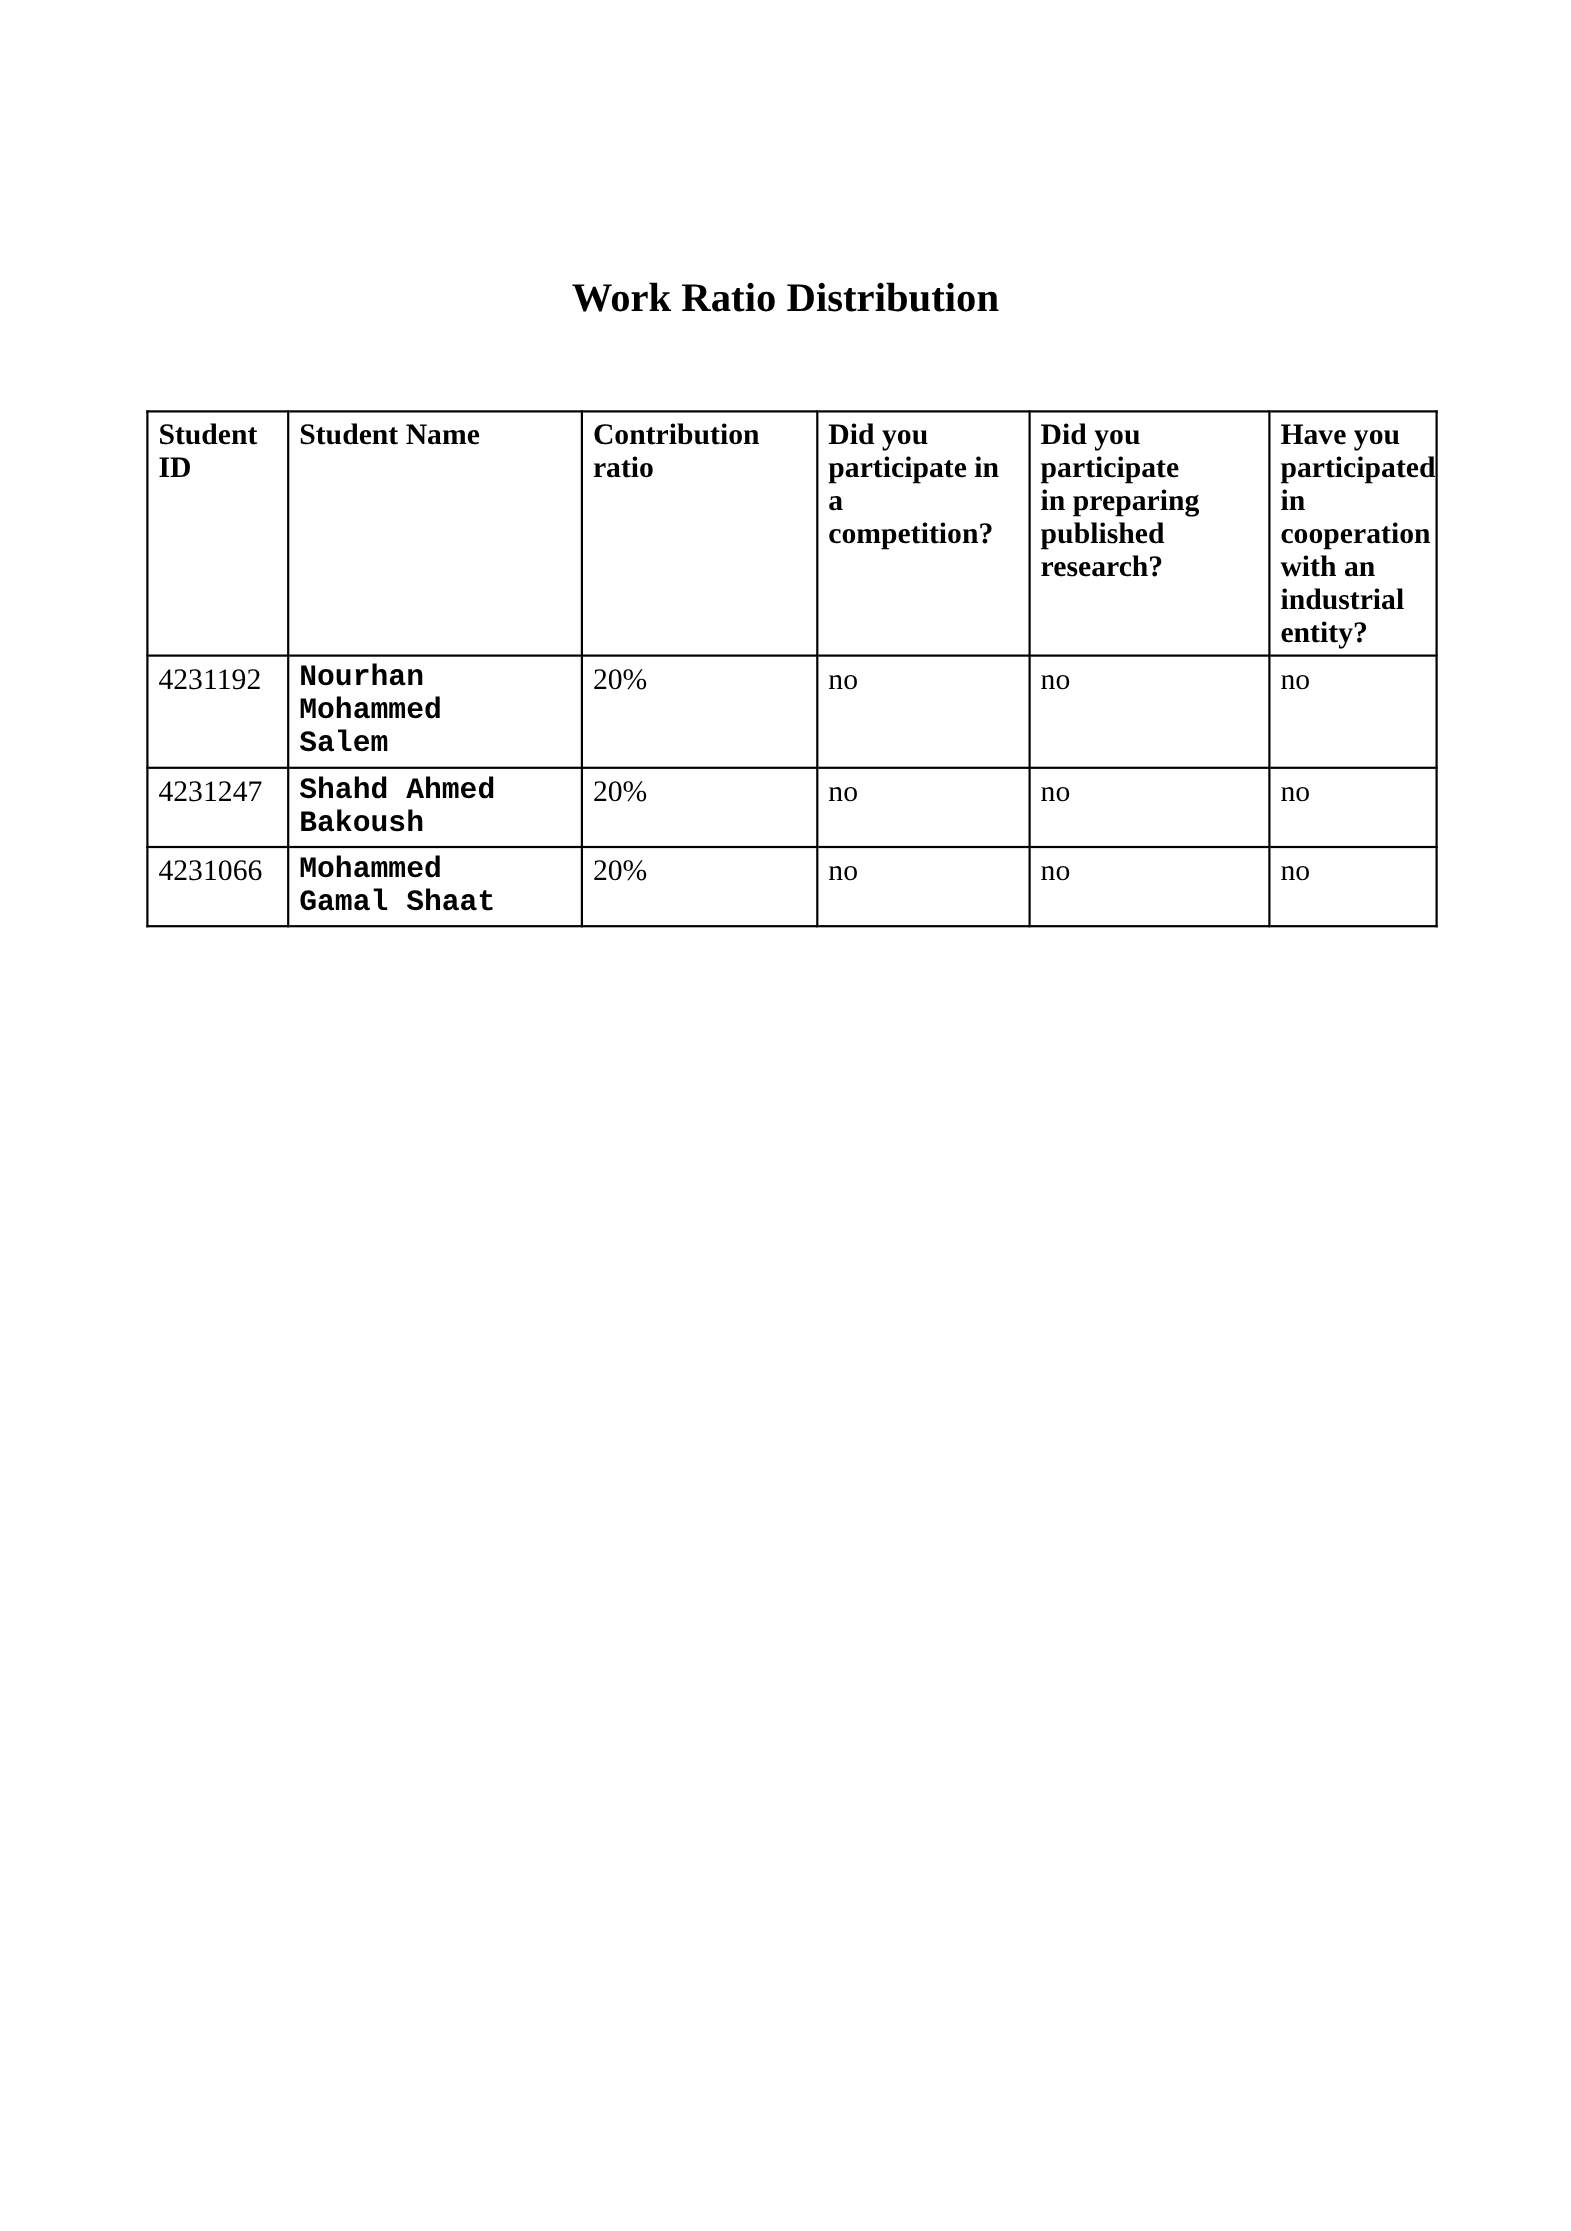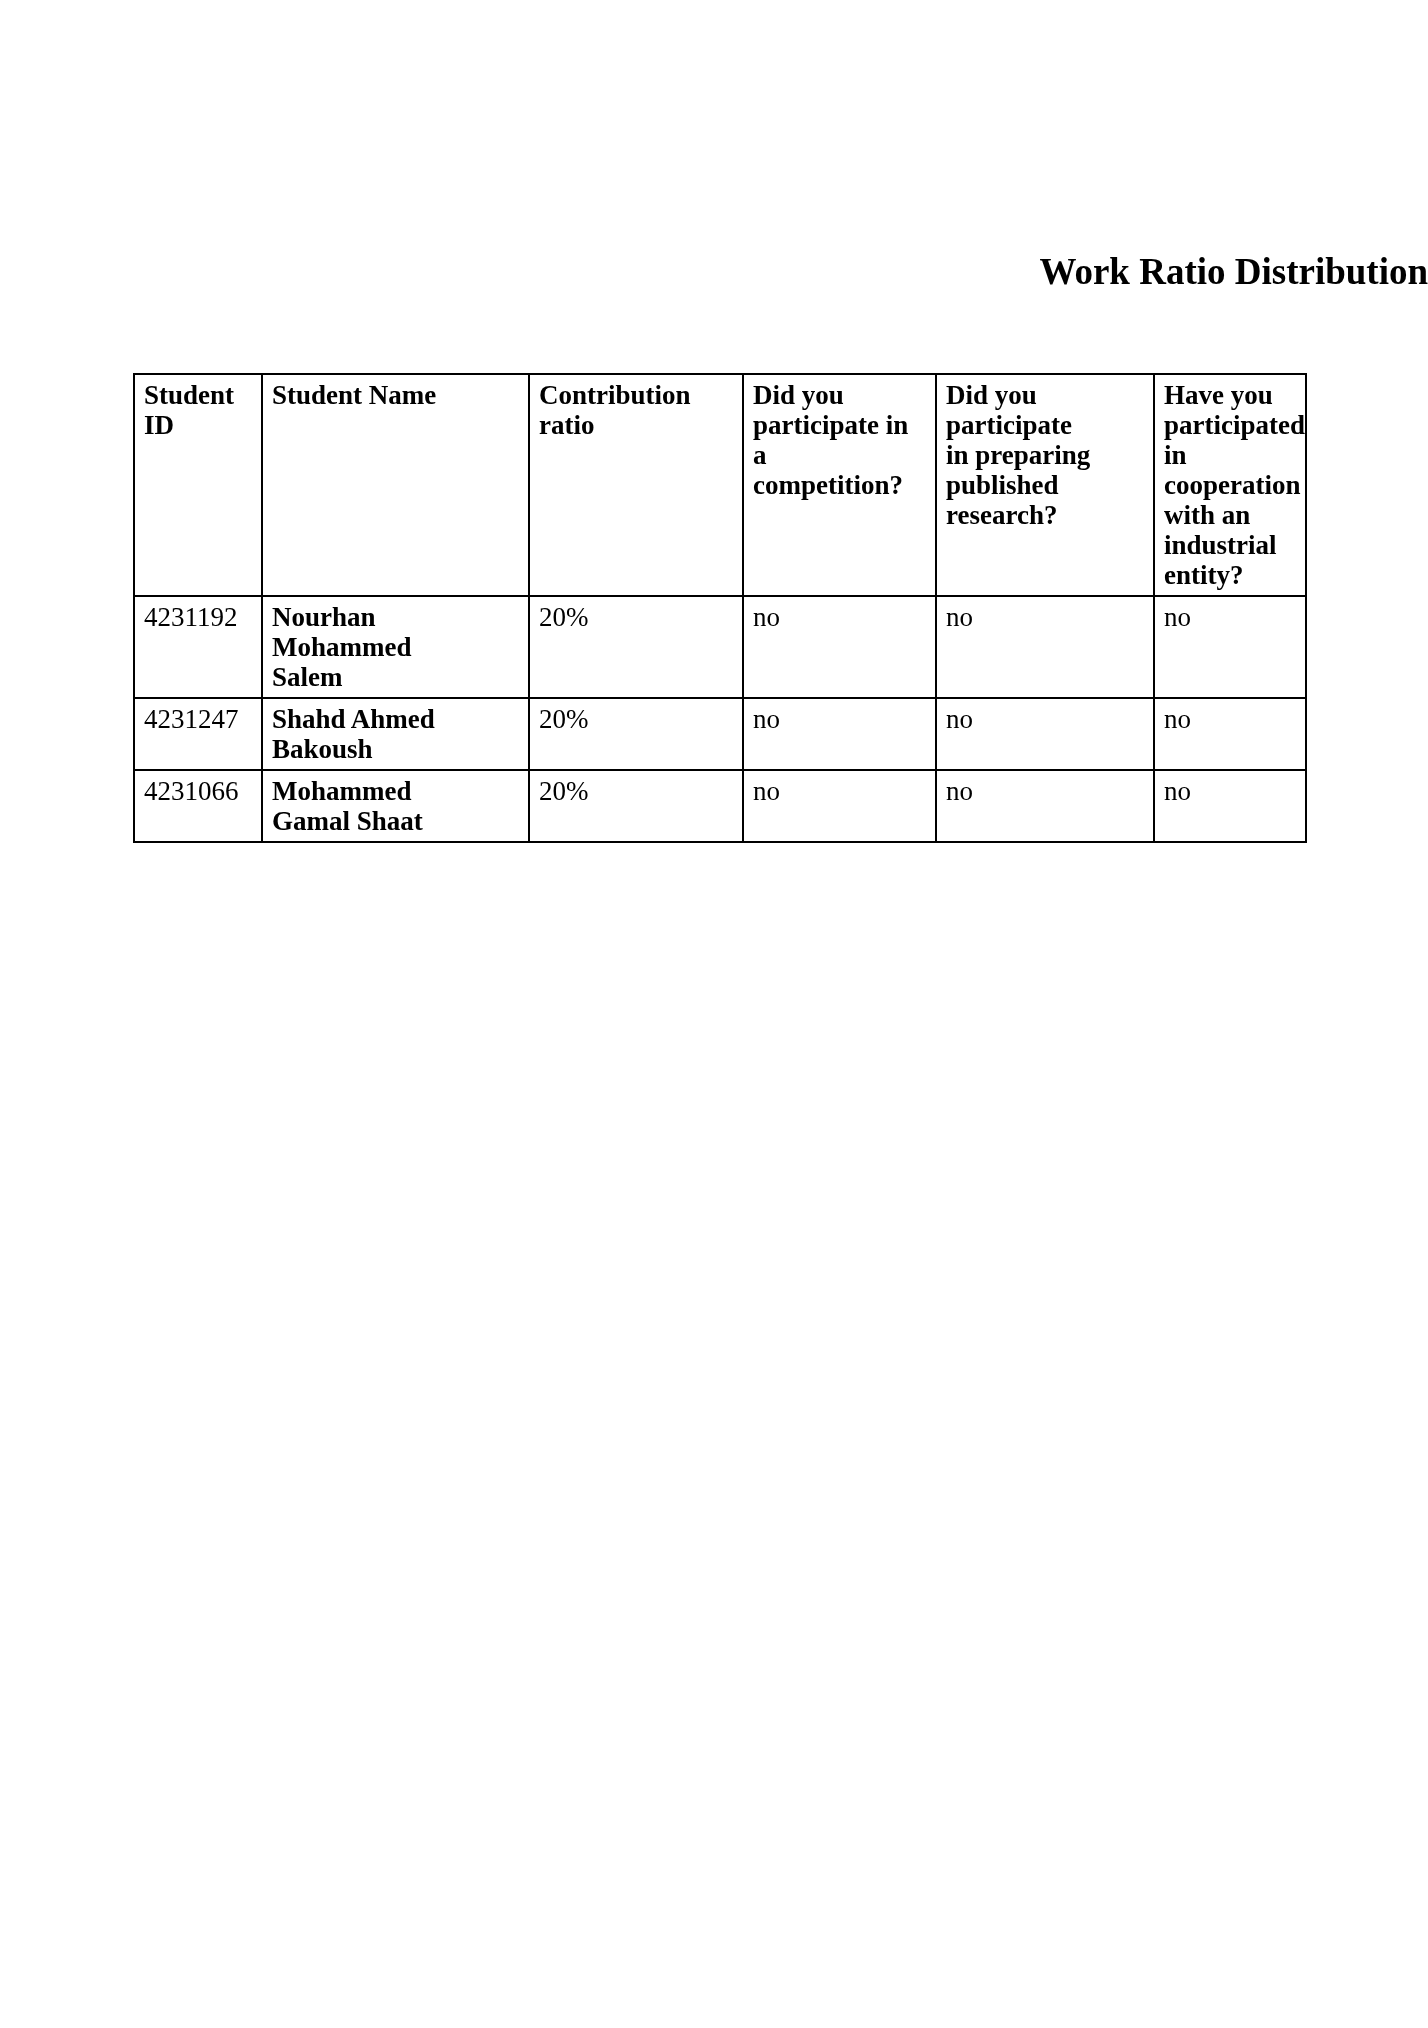--- a/index.html
+++ b/index.html
@@ -19,21 +19,21 @@
     height: 2028px;
     background: #ffffff;
     overflow: hidden;
   }
   .doc-title {
     position: absolute;
     top: 250px;
     left: 0;
     width: 1428px;
     margin: 0;
-    text-align: right;
+    text-align: center;
     font-size: 37px;
     line-height: 1.2;
     font-weight: bold;
   }
   table.work-table {
     position: absolute;
     top: 373px;
     left: 133px;
     width: 1172px;
     border-collapse: collapse;
@@ -51,20 +51,21 @@
     overflow: hidden;
   }
   .work-table th {
     font-weight: bold;
   }
   .work-table tr.data-row {
     height: 72px;
   }
   .work-table td.cell-name {
     font-weight: bold;
+    font-family: Liberation Mono, monospace;
   }
   
   .w90  { max-width: 90px;  }
   .w150 { max-width: 150px; }
   .w165 { max-width: 165px; }
   .w112 { max-width: 112px; }
   .name-w { max-width: 200px; }
 </style>
 </head>
 <body>

